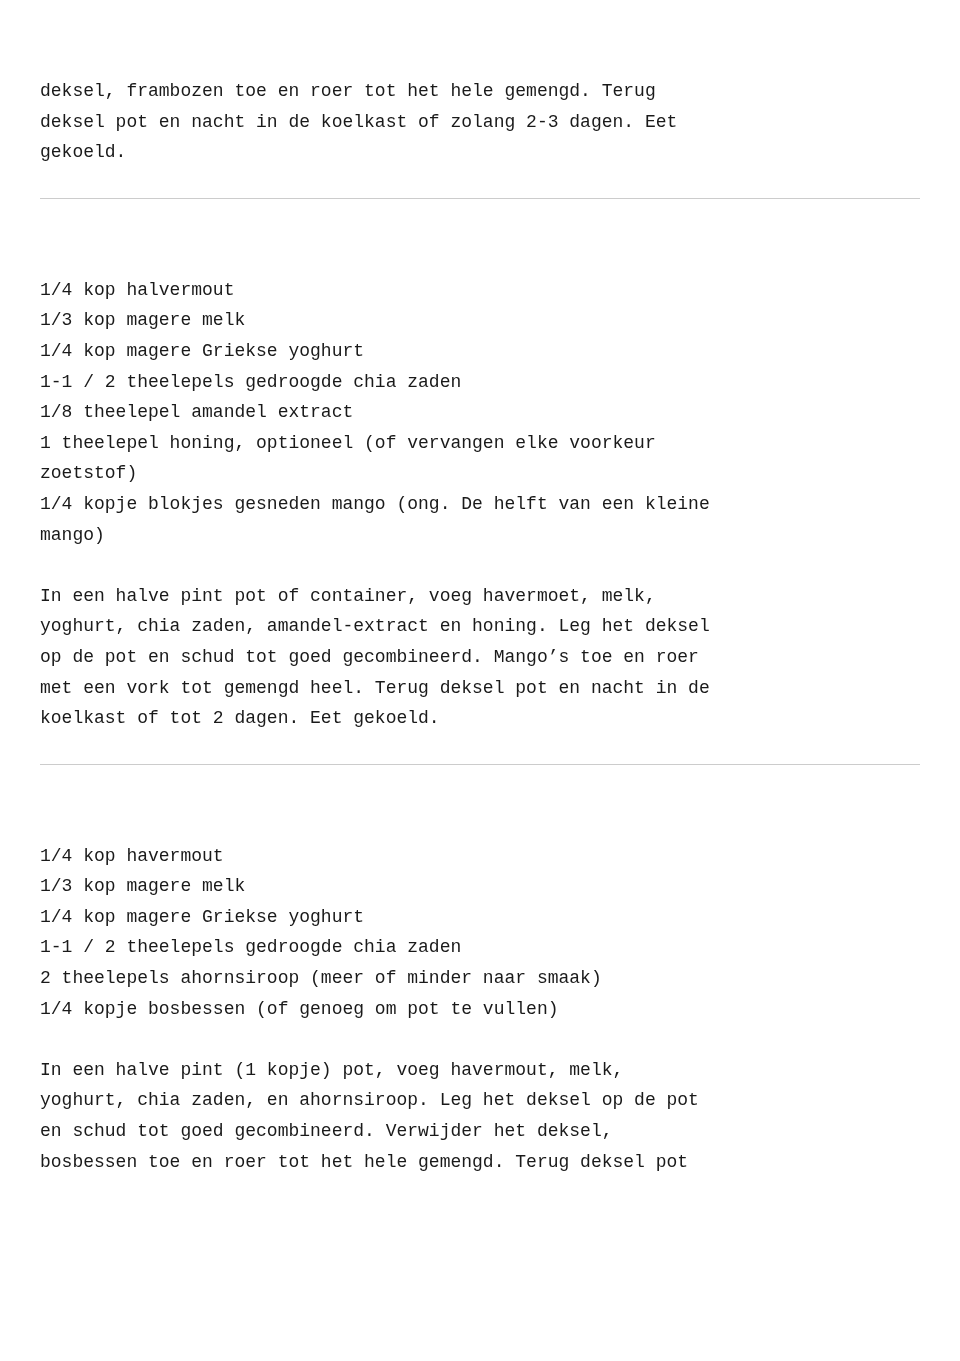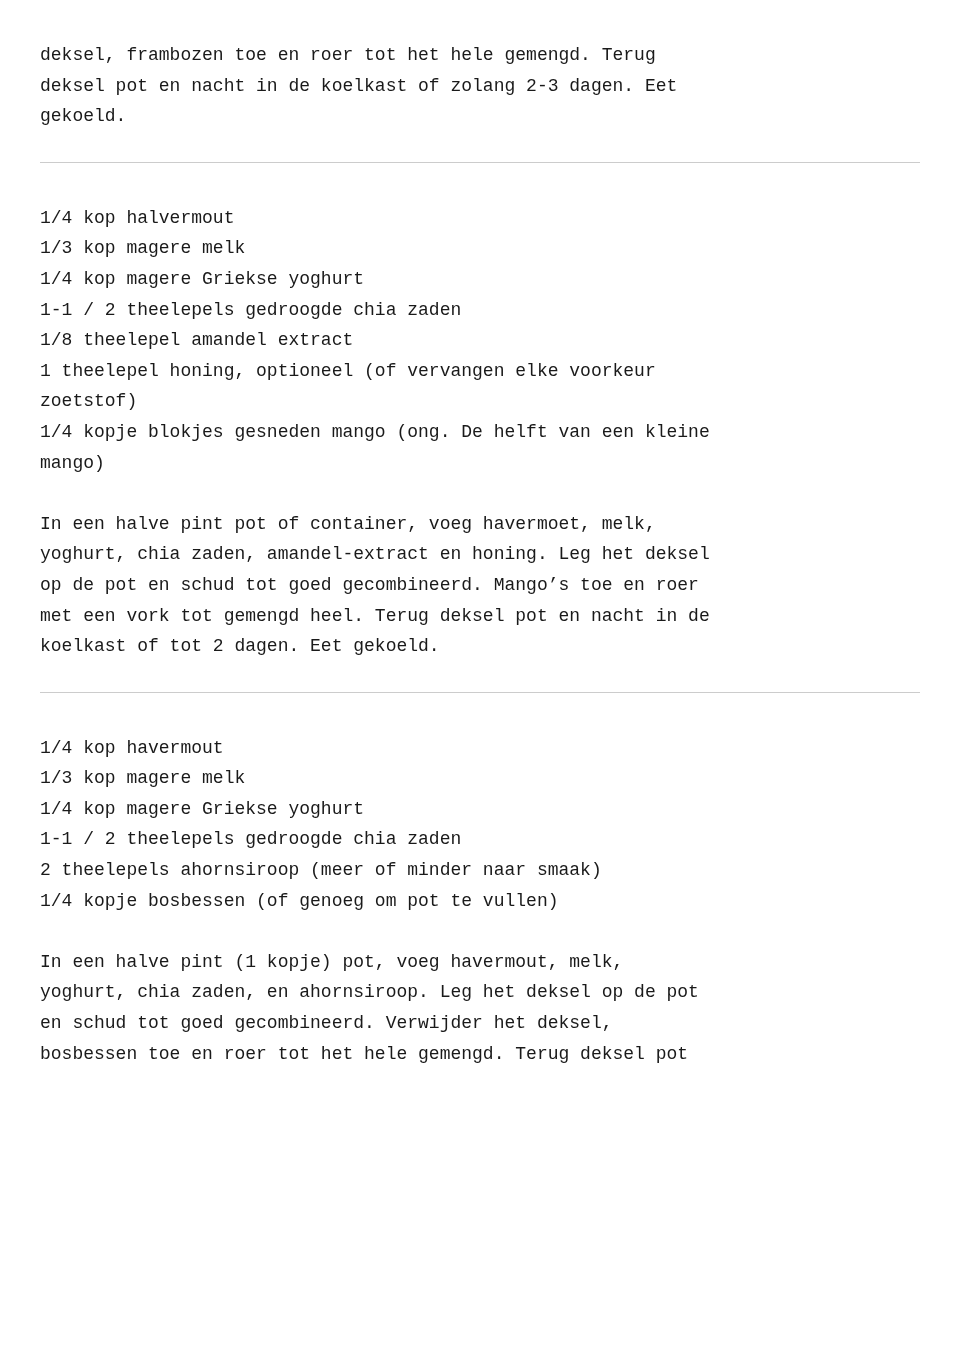--- a/index.html
+++ b/index.html
@@ -18,20 +18,21 @@
       min-height: 1361px;
     }
 
     .page-container {
       width: 960px;
       padding: 0 40px;
     }
 
     .section {
       padding: 40px 0 30px 0;
+      margin-top: 36px;
     }
 
     .section-divider {
       border: none;
       border-top: 1px solid #cccccc;
       margin: 0;
     }
 
     .section-text {
       white-space: pre-wrap;

